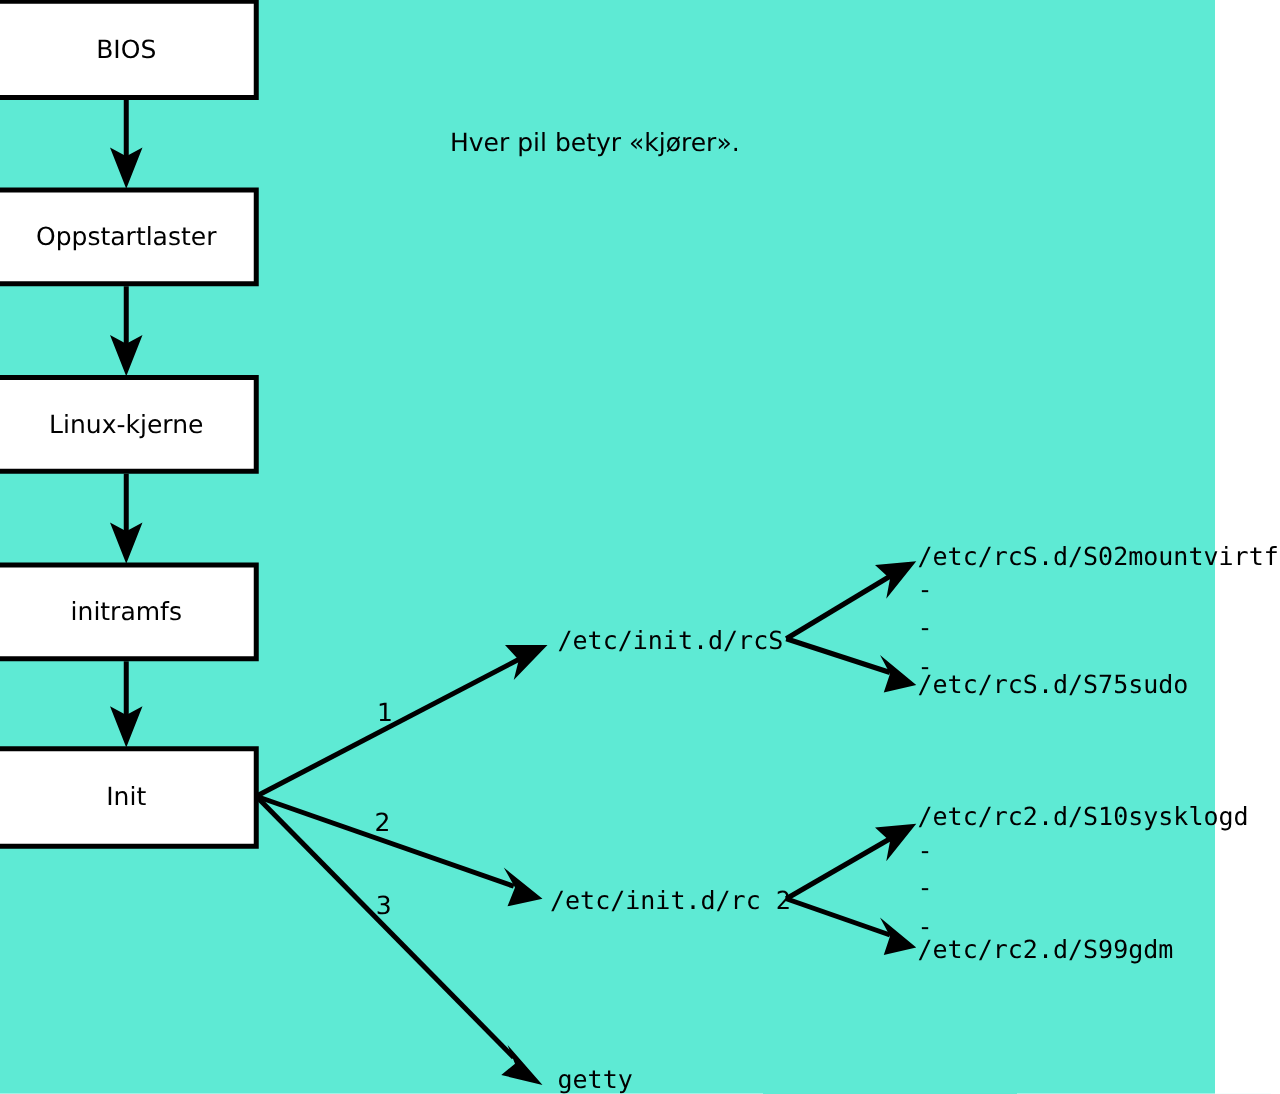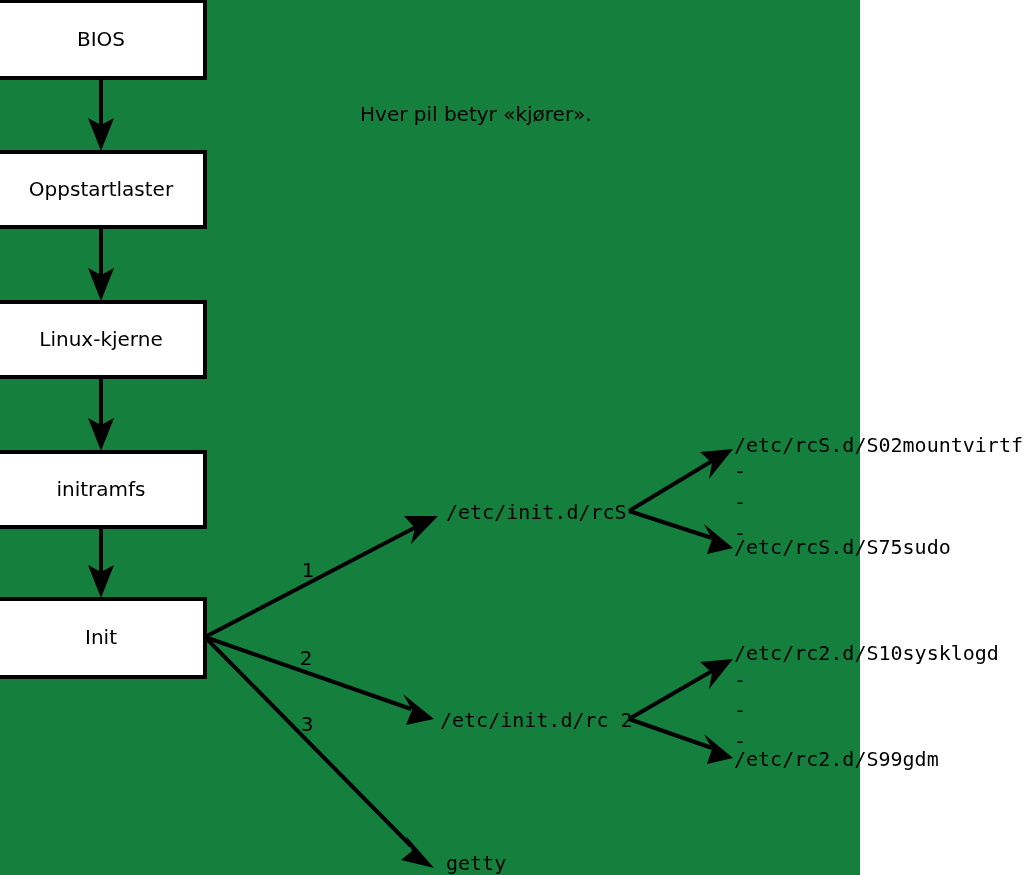--- a/index.html
+++ b/index.html
@@ -8,23 +8,23 @@
     background: #ffffff;
   }
   body {
     width: 1024px;
     height: 875px;
     overflow: hidden;
     font-family: "DejaVu Sans", sans-serif;
   }
   #diagram-root {
     position: relative;
-    width: 860px;
+    width: 972px;
     height: 875px;
-    background: #15803d;
+    background: #5eead4;
     text-decoration: underline;
   }
   svg.diagram-canvas {
     display: block;
     width: 1024px;
     height: 875px;
   }
   text.box-label {
     font-family: "DejaVu Sans", sans-serif;
     font-size: 20px;

